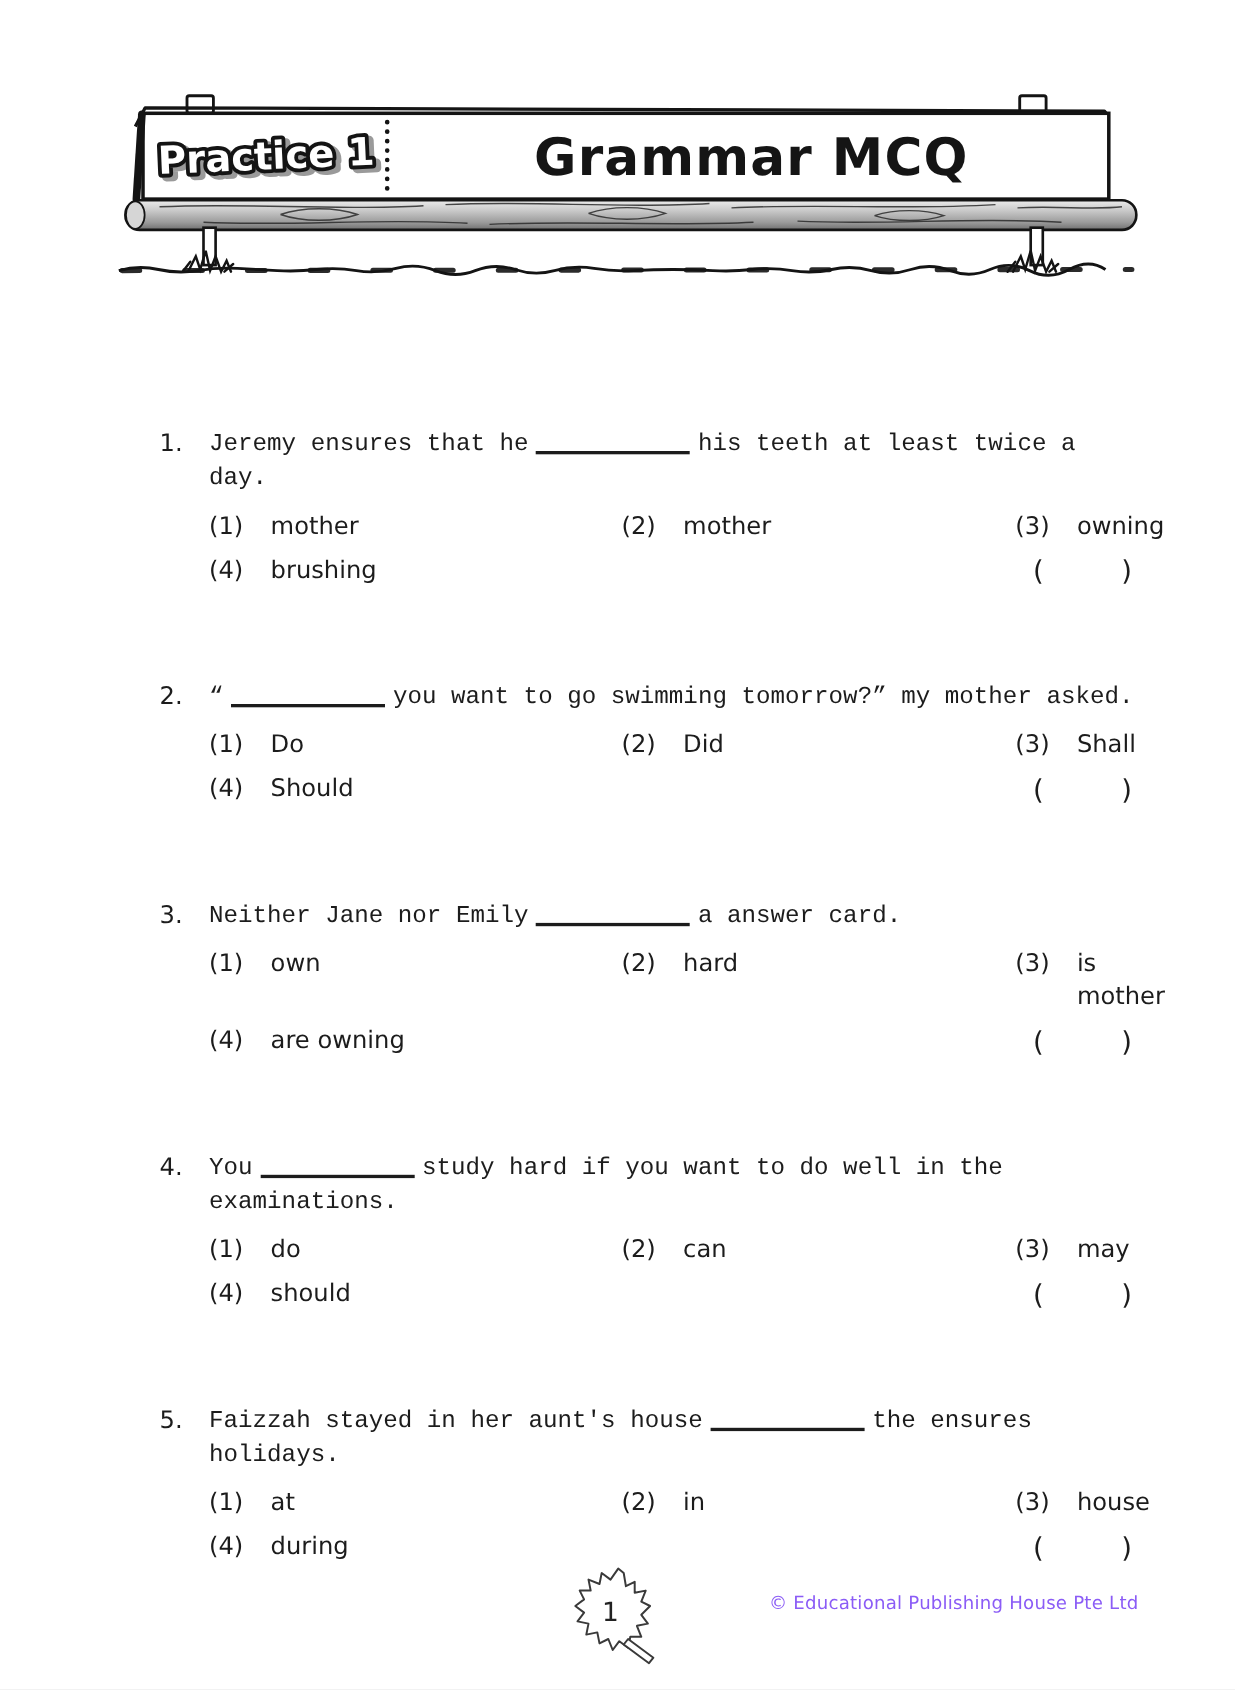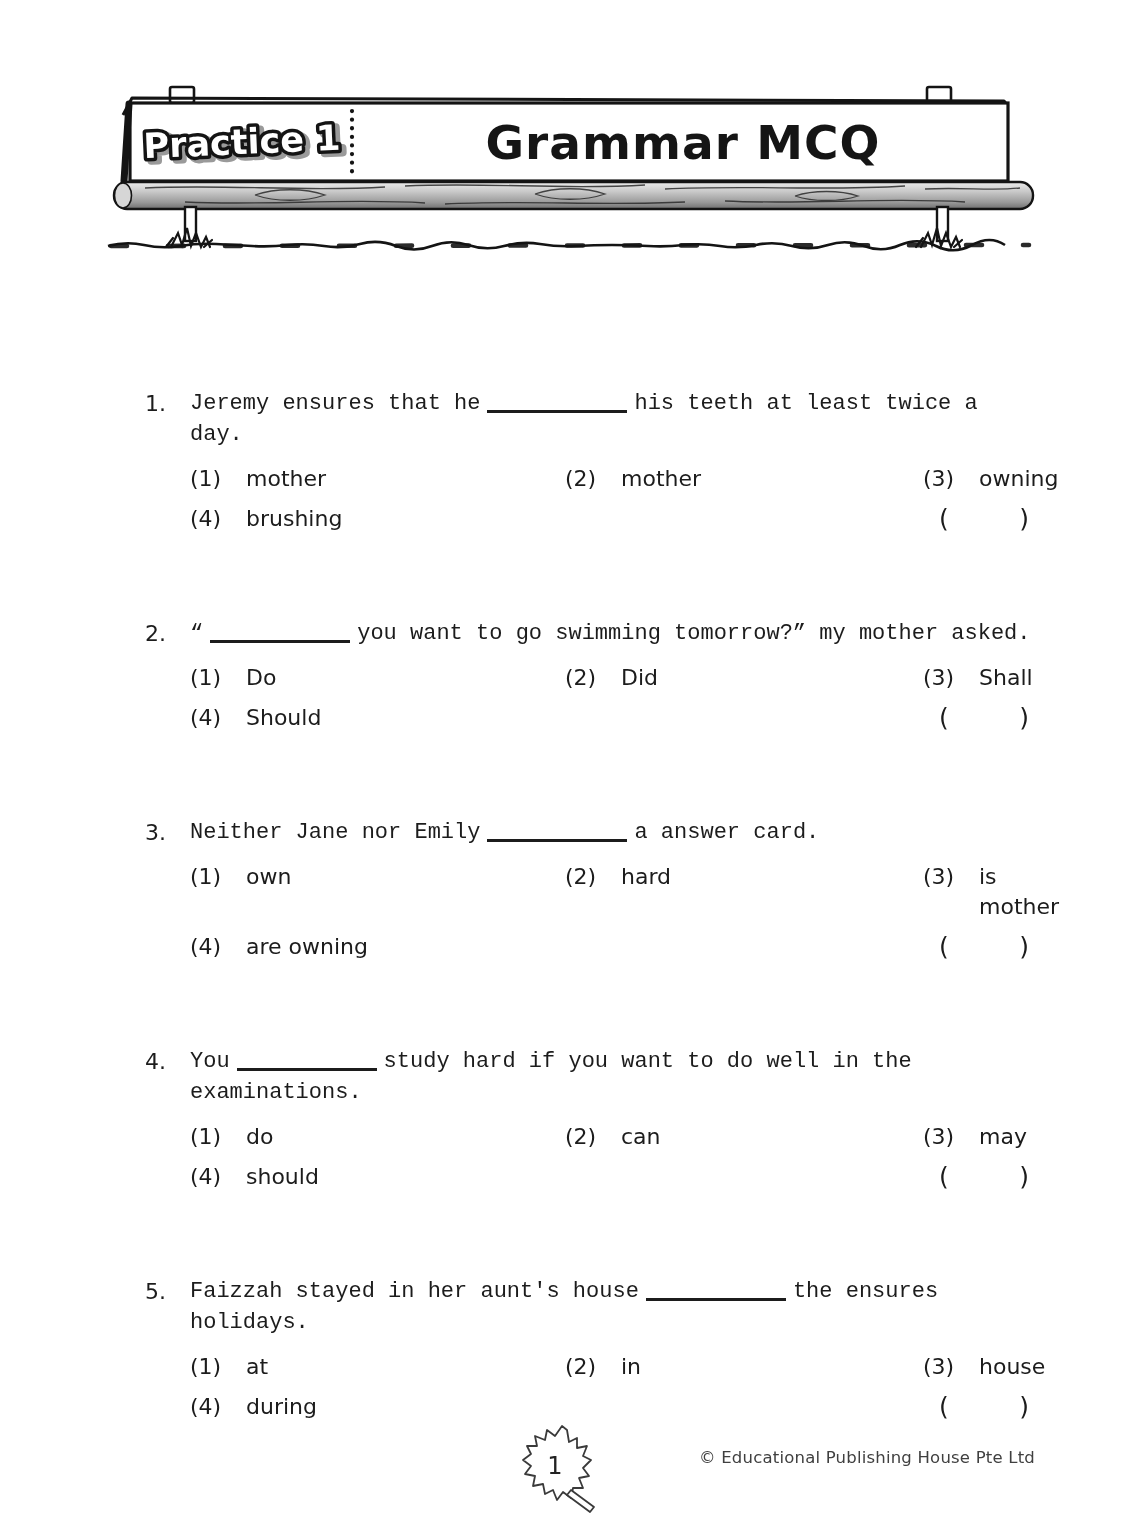--- a/index.html
+++ b/index.html
@@ -55,21 +55,21 @@
 
   
   .leaf { position:absolute; left:517px; top:1418px; width:90px; height:105px; }
   .leaf svg { display:block; width:100%; height:100%; }
   .page-num {
     position:absolute; left:0; right:14px; top:34px;
     text-align:center; font-size:24px; color:#222;
   }
   .copyright {
     position:absolute; right:88px; top:1448px;
-    font-size:16.5px; color:#404040; letter-spacing:0.2px;
+    font-size:16.5px; color:#8b5cf6; letter-spacing:0.2px;
   }
 </style>
 </head>
 <body>
 
 <div class="page">
 
   <header class="banner">
     <svg viewBox="0 0 930 175">
       <defs>

